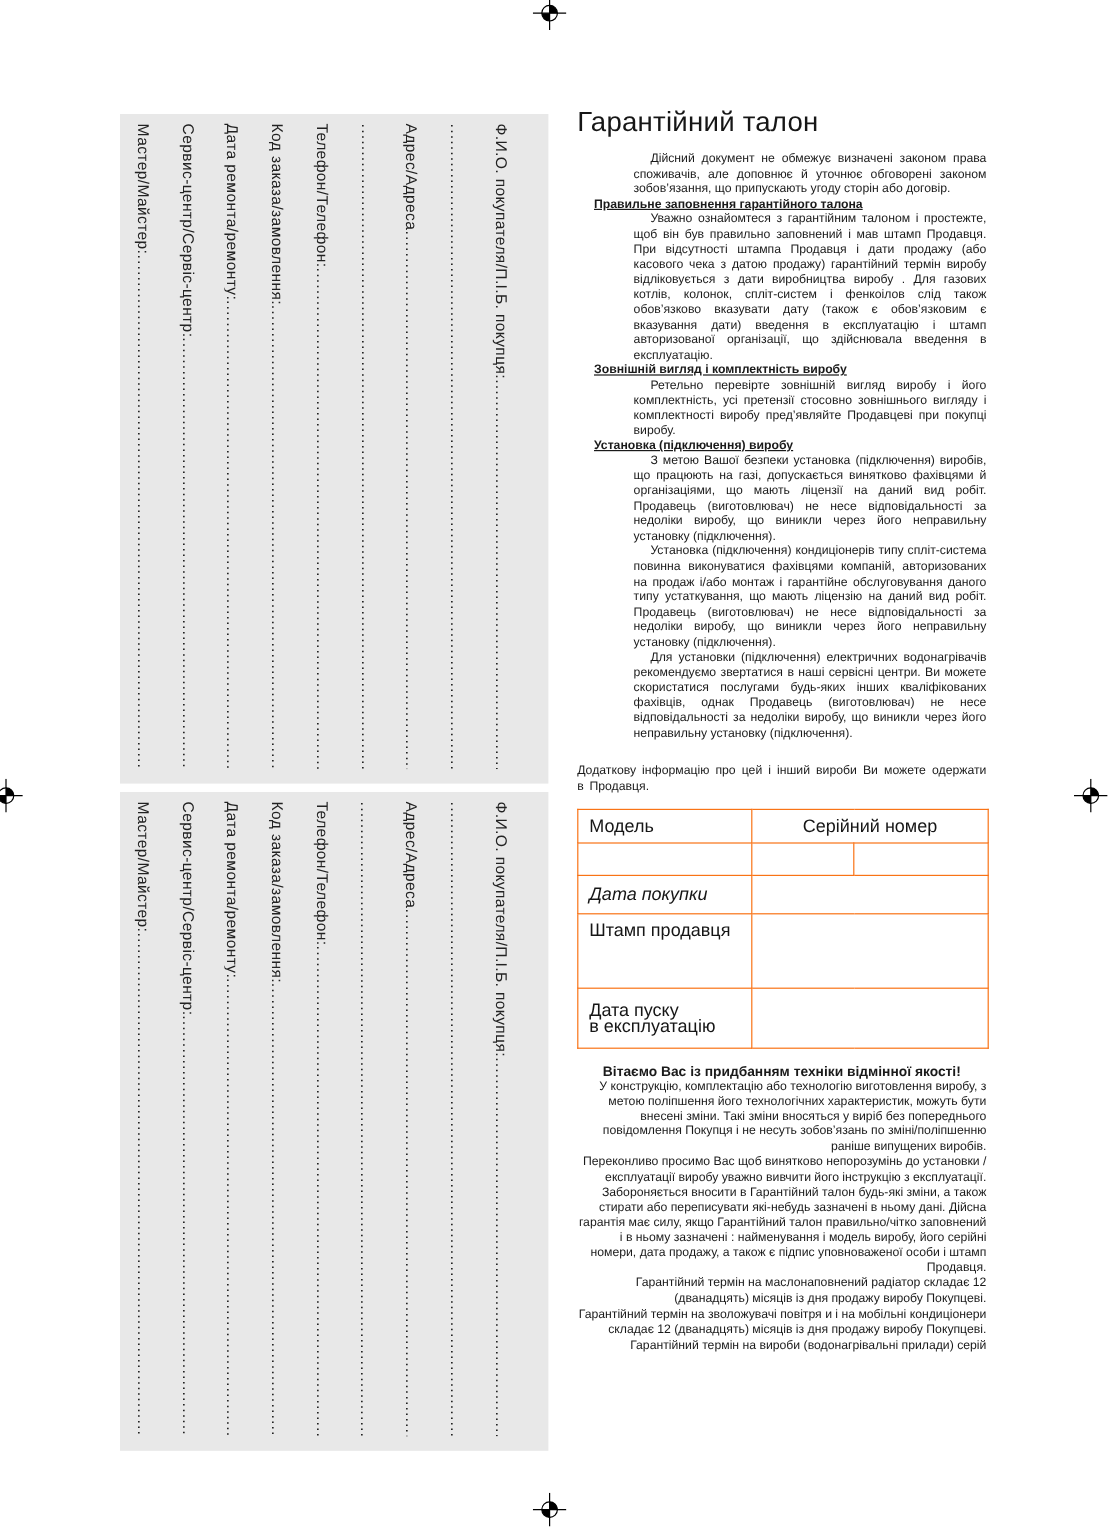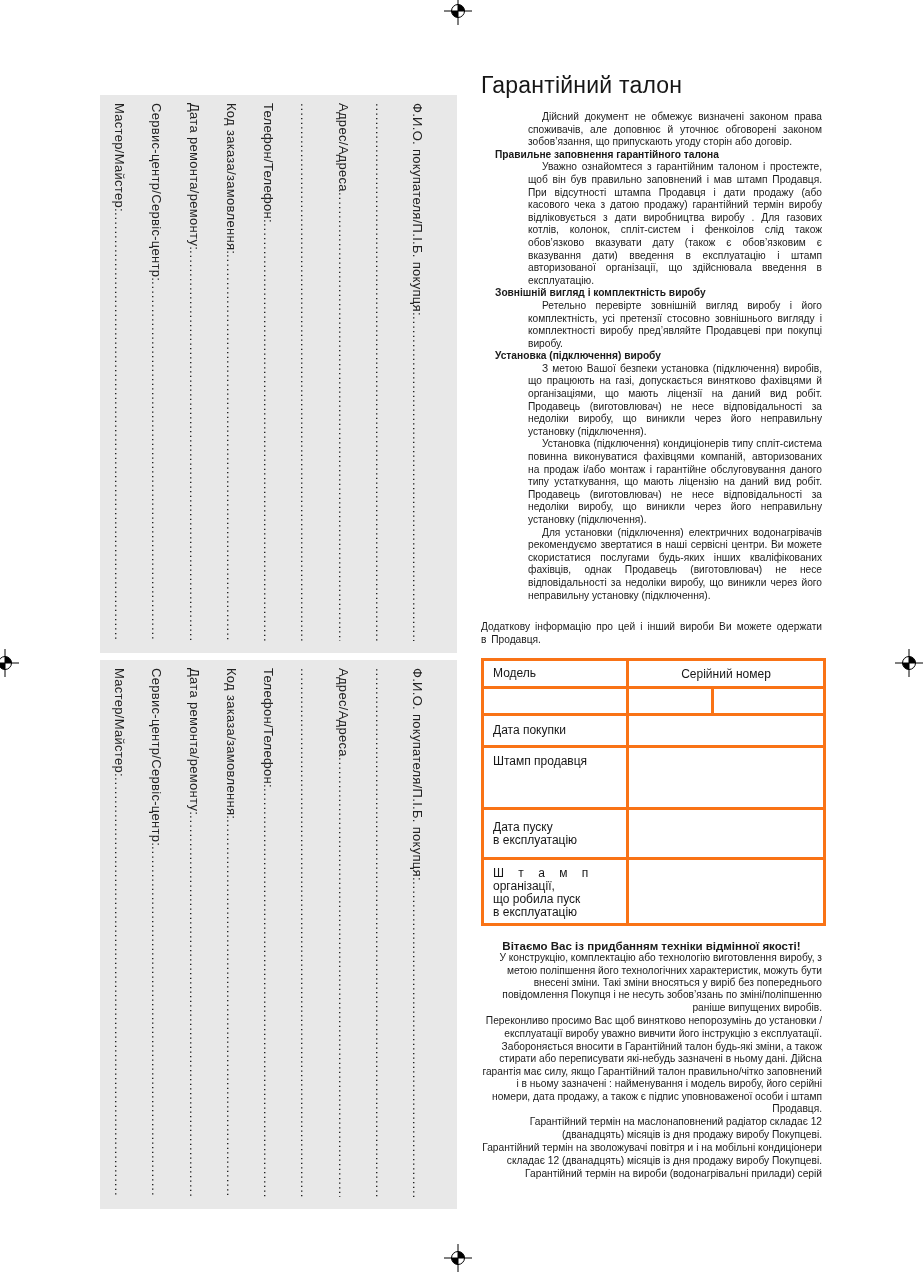--- a/index.html
+++ b/index.html
@@ -28,37 +28,37 @@
   .stub-block + .stub-block { margin-top:7px; height:549px; }
   .stub-field {
     writing-mode:vertical-rl;
     display:flex; overflow:hidden;
     font-size:13px; letter-spacing:0.3px; color:#222; white-space:nowrap;
   }
   .stub-field .lbl  { flex:0 0 auto; }
   .stub-field .dots { flex:1 1 0; overflow:hidden; letter-spacing:1px; }
 
   
-  .content { position:absolute; left:481px; top:72px; width:341px; }
+  .content { position:absolute; left:481px; top:88px; width:341px; }
   .title { font-size:23px; font-weight:400; letter-spacing:0.2px; margin-bottom:12px; color:#161616; }
   .content p.body { font-size:10.2px; line-height:12.6px; text-align:justify; text-indent:14px;margin-left:47px; }
-  .content p.sub  { font-size:10.2px; line-height:12.6px; font-weight:bold; text-indent:14px; }
+  .content p.sub  { font-size:10.2px; line-height:12.6px; font-weight:bold; text-indent:14px;text-decoration:underline; }
   .content p.standalone {
     font-size:10.2px; line-height:13px; text-align:justify; text-indent:0;
     margin-top:18px; margin-bottom:12px; word-spacing:2px;
   }
 
   
   table.wtable { border-collapse:collapse; table-layout:fixed; width:342px; margin-bottom:14px; }
-  .wtable td { border:3px solid #f97316; font-size:12px; padding:4px 9px; vertical-align:middle; color:#161616; }
+  .wtable td { border:1px solid #f97316; font-size:15px; padding:4px 9px; vertical-align:middle; color:#161616; }
   .wtable td.center { text-align:center; }
   .wtable td.mlabel { white-space:pre-line; line-height:13px; }
   .wtable tr.r-head td   { height:28px; }
   .wtable tr.r-blank td  { height:27px; }
-  .wtable tr.r-date td   { height:32px; }
+  .wtable tr.r-date td   { height:32px;font-style:italic; }
   .wtable tr.r-stampseller td { height:62px; vertical-align:top; padding-top:7px; }
   .wtable tr.r-start td  { height:50px; }
   .wtable tr.r-stamporg td { height:64px; vertical-align:top; padding-top:7px; }
   .wtable tr.r-stamporg td.mlabel::first-line { word-spacing:11px; }
 
   .congrats { font-size:11.5px; font-weight:bold; text-align:center; margin-bottom:0; }
 
   .bottom p { font-size:10.2px; line-height:12.4px; text-align:right; margin-bottom:1px; }
   .bottom p.last { }
 </style>
@@ -214,27 +214,20 @@
       </tr>
       <tr class="r-stampseller">
         <td class="mlabel">Штамп продавця</td>
         <td colspan="2"></td>
       </tr>
       <tr class="r-start">
         <td class="mlabel">Дата пуску
 в експлуатацію</td>
         <td colspan="2"></td>
       </tr>
-      <tr class="r-stamporg">
-        <td class="mlabel">Ш т а м п
-організації,
-що робила пуск
-в експлуатацію</td>
-        <td colspan="2"></td>
-      </tr>
     </tbody>
       </table>
 
     <div class="congrats">Вітаємо Вас із придбанням техніки відмінної якості!</div>
 
     <div class="bottom">
       <p>У конструкцію, комплектацію або технологію виготовлення виробу, з метою поліпшення його технологічних характеристик, можуть бути внесені зміни. Такі зміни вносяться у виріб без попереднього повідомлення Покупця і не несуть зобов’язань по зміні/поліпшенню раніше випущених виробів.</p>
       <p>Переконливо просимо Вас щоб винятково непорозумінь до установки /експлуатації виробу уважно вивчити його інструкцію з експлуатації.</p>
       <p>Забороняється вносити в Гарантійний талон будь-які зміни, а також стирати або переписувати які-небудь зазначені в ньому дані. Дійсна гарантія має силу, якщо Гарантійний талон правильно/чітко заповнений і в ньому зазначені : найменування і модель виробу, його серійні номери, дата продажу, а також є підпис уповноваженої особи і штамп Продавця.</p>
       <p>Гарантійний термін на маслонаповнений радіатор складає 12 (дванадцять) місяців із дня продажу виробу Покупцеві.</p>

